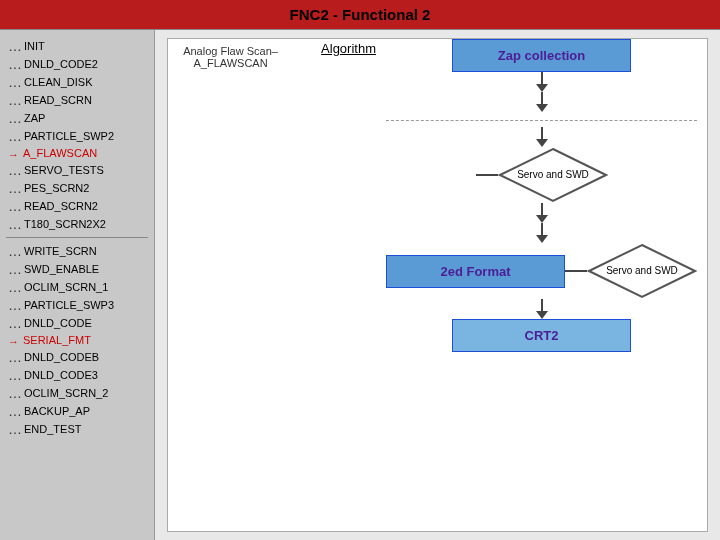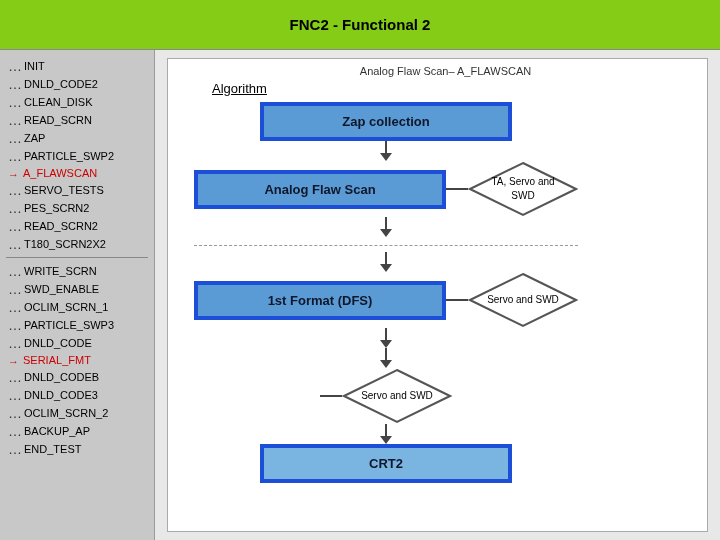--- a/index.html
+++ b/index.html
@@ -12,23 +12,23 @@
       overflow: hidden;
     }
     .window {
       width: 720px;
       height: 540px;
       background: #c8c8c8;
       display: flex;
       flex-direction: column;
     }
     .title-bar {
-      background: #84cc16;
+      background: #b91c1c;
       text-align: center;
-      padding: 16px 0;
+      padding: 6px 0;
       font-size: 15px;
       font-weight: bold;
       color: #000;
       border-bottom: 1px solid #888;
     }
     .content-area {
       display: flex;
       flex: 1;
       overflow: hidden;
     }
@@ -84,49 +84,48 @@
       margin: 6px 0 2px;
     }
     .algo-label {
       font-size: 13px;
       color: #000;
       margin: 2px 0 6px 28px;
       text-decoration: underline;
     }
     .full-layout {
       display: flex;
-      flex-direction: column;
-      padding: 0 0 0 16px;
+      padding: 0 0 0 0;
       width: 100%;
       height: 100%;
       overflow: hidden;
     }
 
     
     .chart-area {
       display: flex;
       flex-direction: row;
       padding: 0 10px;
       margin-top: 0;
     }
     .chart-left {
       display: flex;
       flex-direction: column;
       align-items: center;
       min-width: 220px;
     }
     .fc-box {
       background: #5b9bd5;
-      color: #0f172a;
+      color: #4c1d95;
       font-size: 13px;
       font-weight: bold;
       padding: 8px 16px;
-      width: 252px;
+      width: 179px;
       text-align: center;
-      border: 4px solid #1d4ed8;
+      border: 1px solid #1d4ed8;
     }
     .fc-box-light {
       background: #7ab4e0;
     }
     .fc-arrow {
       display: flex;
       flex-direction: column;
       align-items: center;
     }
     .fc-line {
@@ -265,80 +264,69 @@
 
               <div class="fc-box">
                 <span>Zap collection</span>
               </div>
 
               <div class="fc-arrow">
                 <div class="fc-line"></div>
                 <div class="fc-arrowhead"></div>
               </div>
 
+
+              <div class="fc-arrow">
+                <div class="fc-line"></div>
+                <div class="fc-arrowhead"></div>
+              </div>
+
+
+              <div style="width:100%;margin:8px 0 6px 0;border-top:1px dashed #999;"></div>
+
+              <div class="fc-arrow">
+                <div class="fc-line"></div>
+                <div class="fc-arrowhead"></div>
+              </div>
+
               <div class="fc-diamond-row">
-                <div class="fc-box">
-                  <span>Analog Flaw Scan</span>
-                </div>
                 <div class="fc-hline"></div>
                 <svg width="110" height="56" viewBox="0 0 110 56">
                   <polygon points="55,2 108,28 55,54 2,28" fill="white" stroke="#555" stroke-width="2"></polygon>
-                  <text x="55" y="24" text-anchor="middle" font-size="10" fill="#000">TA, Servo and</text>
-                  <text x="55" y="38" text-anchor="middle" font-size="10" fill="#000">SWD</text>
+                  <text x="55" y="31" text-anchor="middle" font-size="10" fill="#000">Servo and SWD</text>
                 </svg>
               </div>
 
               <div class="fc-arrow">
                 <div class="fc-line"></div>
                 <div class="fc-arrowhead"></div>
               </div>
 
-
-              <div style="width:100%;margin:8px 0 6px 0;border-top:1px dashed #999;"></div>
 
               <div class="fc-arrow">
                 <div class="fc-line"></div>
                 <div class="fc-arrowhead"></div>
               </div>
 
               <div class="fc-diamond-row">
                 <div class="fc-box">
-                  <span>1st Format (DFS)</span>
+                  <span>2ed Format</span>
                 </div>
                 <div class="fc-hline"></div>
                 <svg width="110" height="56" viewBox="0 0 110 56">
                   <polygon points="55,2 108,28 55,54 2,28" fill="white" stroke="#555" stroke-width="2"></polygon>
                   <text x="55" y="31" text-anchor="middle" font-size="10" fill="#000">Servo and SWD</text>
                 </svg>
               </div>
 
               <div class="fc-arrow">
                 <div class="fc-line"></div>
                 <div class="fc-arrowhead"></div>
               </div>
 
-
-              <div class="fc-arrow">
-                <div class="fc-line"></div>
-                <div class="fc-arrowhead"></div>
-              </div>
-
-              <div class="fc-diamond-row">
-                <div class="fc-hline"></div>
-                <svg width="110" height="56" viewBox="0 0 110 56">
-                  <polygon points="55,2 108,28 55,54 2,28" fill="white" stroke="#555" stroke-width="2"></polygon>
-                  <text x="55" y="31" text-anchor="middle" font-size="10" fill="#000">Servo and SWD</text>
-                </svg>
-              </div>
-
-              <div class="fc-arrow">
-                <div class="fc-line"></div>
-                <div class="fc-arrowhead"></div>
-              </div>
-
               <div class="fc-box fc-box-light">
                 <span>CRT2</span>
               </div>
             </div>
           </div>
         </div>
       </div>
     </div>
   </div>
 </div>

